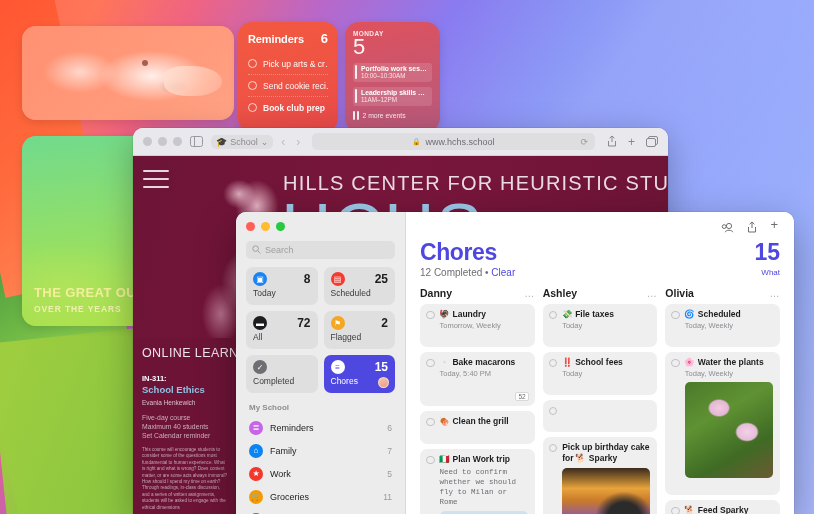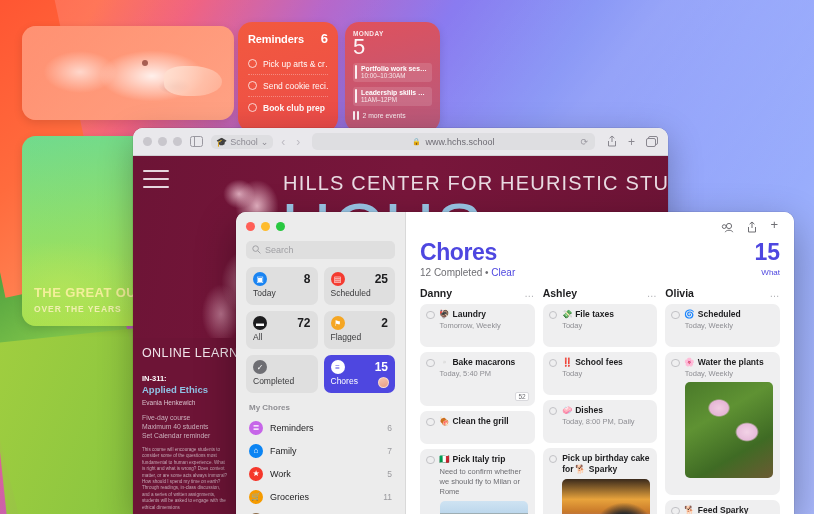--- a/index.html
+++ b/index.html
@@ -315,21 +315,21 @@
     padding: 5px 7px 17px 6px; margin-bottom: 5px;
     display:flex; gap: 5px; position: relative;
   }
   .rm-task .chk {
     width: 8.5px; height: 8.5px; border-radius:50%;
     border: 1px solid #c2c2c6; flex:none; margin-top: 1.5px;
   }
   .rm-task .body { flex:1; min-width:0; }
   .rm-task .tt { font-size: 8.5px; font-weight: 600; color:#1d1d1f; line-height: 11px; }
   .rm-task .dt { font-size: 7.5px; color:#8e8e93; margin-top: 1px; }
-  .rm-task .note { font-size: 7.5px; color:#6e6e73; margin-top: 2px; line-height: 10px; }
+  .rm-task .note { font-size: 7.5px; color:#6e6e73; margin-top: 2px; line-height: 10px; font-family: Liberation Mono, monospace; }
   .rm-task .thumb { margin-top: 4px; border-radius: 5px; height: 68px; overflow:hidden; }
   .th-italy { background:
       linear-gradient(180deg,#cfe3f2 0%, #bcd7ec 18%, #6e6d5a 19%, #8d8874 40%, #b7b1a0 58%, #e9e6e0 66%, #d8cfc4 100%);
   }
   .th-dog { background:
       radial-gradient(ellipse 40px 34px at 62px 48px, #2b2b2b 0%, #2b2b2b 40%, rgba(43,43,43,0) 72%),
       linear-gradient(180deg,#3a2a1c 0%, #e8a33c 30%, #c97a2a 48%, #8f5ba0 72%, #5a7fb5 100%);
   }
   .th-flowers { background:
       radial-gradient(ellipse 16px 13px at 34px 26px, #f0cbe0 0%, #e6b6d6 58%, rgba(230,182,214,0) 70%),
@@ -465,21 +465,21 @@
             <i></i>
           </div>
         <div class="bust"></div>
         <div class="hl1">HILLS CENTER FOR HEURISTIC STUDIES</div>
         <div class="hl2">HCHS</div>
       </div>
       <div class="greenpad"></div>
       <div class="panel">
         <div class="ol">ONLINE LEARNING</div>
         <div class="code">IN-311:</div>
-        <div class="cname">Applied Ethics</div>
+        <div class="cname">School Ethics</div>
         <div class="teacher">Evania Henkewich</div>
         <div class="meta" style="white-space:pre-line">Five-day course
 Maximum 40 students
 Set Calendar reminder</div>
         <div class="body">This course will encourage students to consider some of the questions most fundamental to human experience. What is right and what is wrong? Does context matter, or are some acts always immoral? How should I spend my time on earth? Through readings, in-class discussion, and a series of written assignments, students will be asked to engage with the ethical dimensions</div>
       </div>
     </div>
   </div>
 
   <div id="reminders">
@@ -538,21 +538,21 @@
         <div class="rm-card sel">
           <div class="row1">
             <span class="gi" style="background:#fff;color:#4e47e0">≡</span>
             <span class="num">15</span>
           </div>
           <div class="lbl">Chores</div>
           <span class="av"></span>
         </div>
       </div>
 
-      <div class="rm-mylists">My Chores</div>
+      <div class="rm-mylists">My School</div>
 
       <div class="rm-list">
         <span class="ic" style="background:#c665e8">≣</span>
         <span class="nm">Reminders</span>
         <span class="ct">6</span>
       </div>
       <div class="rm-list">
         <span class="ic" style="background:#0b84f3">⌂</span>
         <span class="nm">Family</span>
         <span class="ct">7</span>
@@ -629,21 +629,21 @@
           </div>
           <div class="rm-task">
             <span class="chk"></span>
             <span class="body">
               <span class="tt" style="display:block"><span>🍖</span> <span>Clean the grill</span></span>
             </span>
           </div>
           <div class="rm-task">
             <span class="chk"></span>
             <span class="body">
-              <span class="tt" style="display:block"><span>🇮🇹</span> <span>Pick Italy trip</span></span>
+              <span class="tt" style="display:block"><span>🇮🇹</span> <span>Plan Work trip</span></span>
               <span class="note" style="display:block">Need to confirm whether we should fly to Milan or Rome</span>
               <span class="thumb th-italy" style="display:block"></span>
             </span>
           </div>
         </div>
 
         <div class="rm-col">
           <div class="rm-colhdr">
             <span class="n">Ashley</span>
             <span class="dots">…</span>
@@ -657,24 +657,20 @@
           </div>
           <div class="rm-task">
             <span class="chk"></span>
             <span class="body">
               <span class="tt" style="display:block"><span>‼️</span> <span>School fees</span></span>
               <span class="dt" style="display:block">Today</span>
             </span>
           </div>
           <div class="rm-task">
             <span class="chk"></span>
-            <span class="body">
-              <span class="tt" style="display:block"><span>🧼</span> <span>Dishes</span></span>
-              <span class="dt" style="display:block">Today, 8:00 PM, Daily</span>
-            </span>
           </div>
           <div class="rm-task">
             <span class="chk"></span>
             <span class="body">
               <span class="tt" style="display:block">Pick up birthday cake for 🐕 Sparky</span>
               <span class="thumb th-dog" style="display:block"></span>
             </span>
           </div>
         </div>
 

